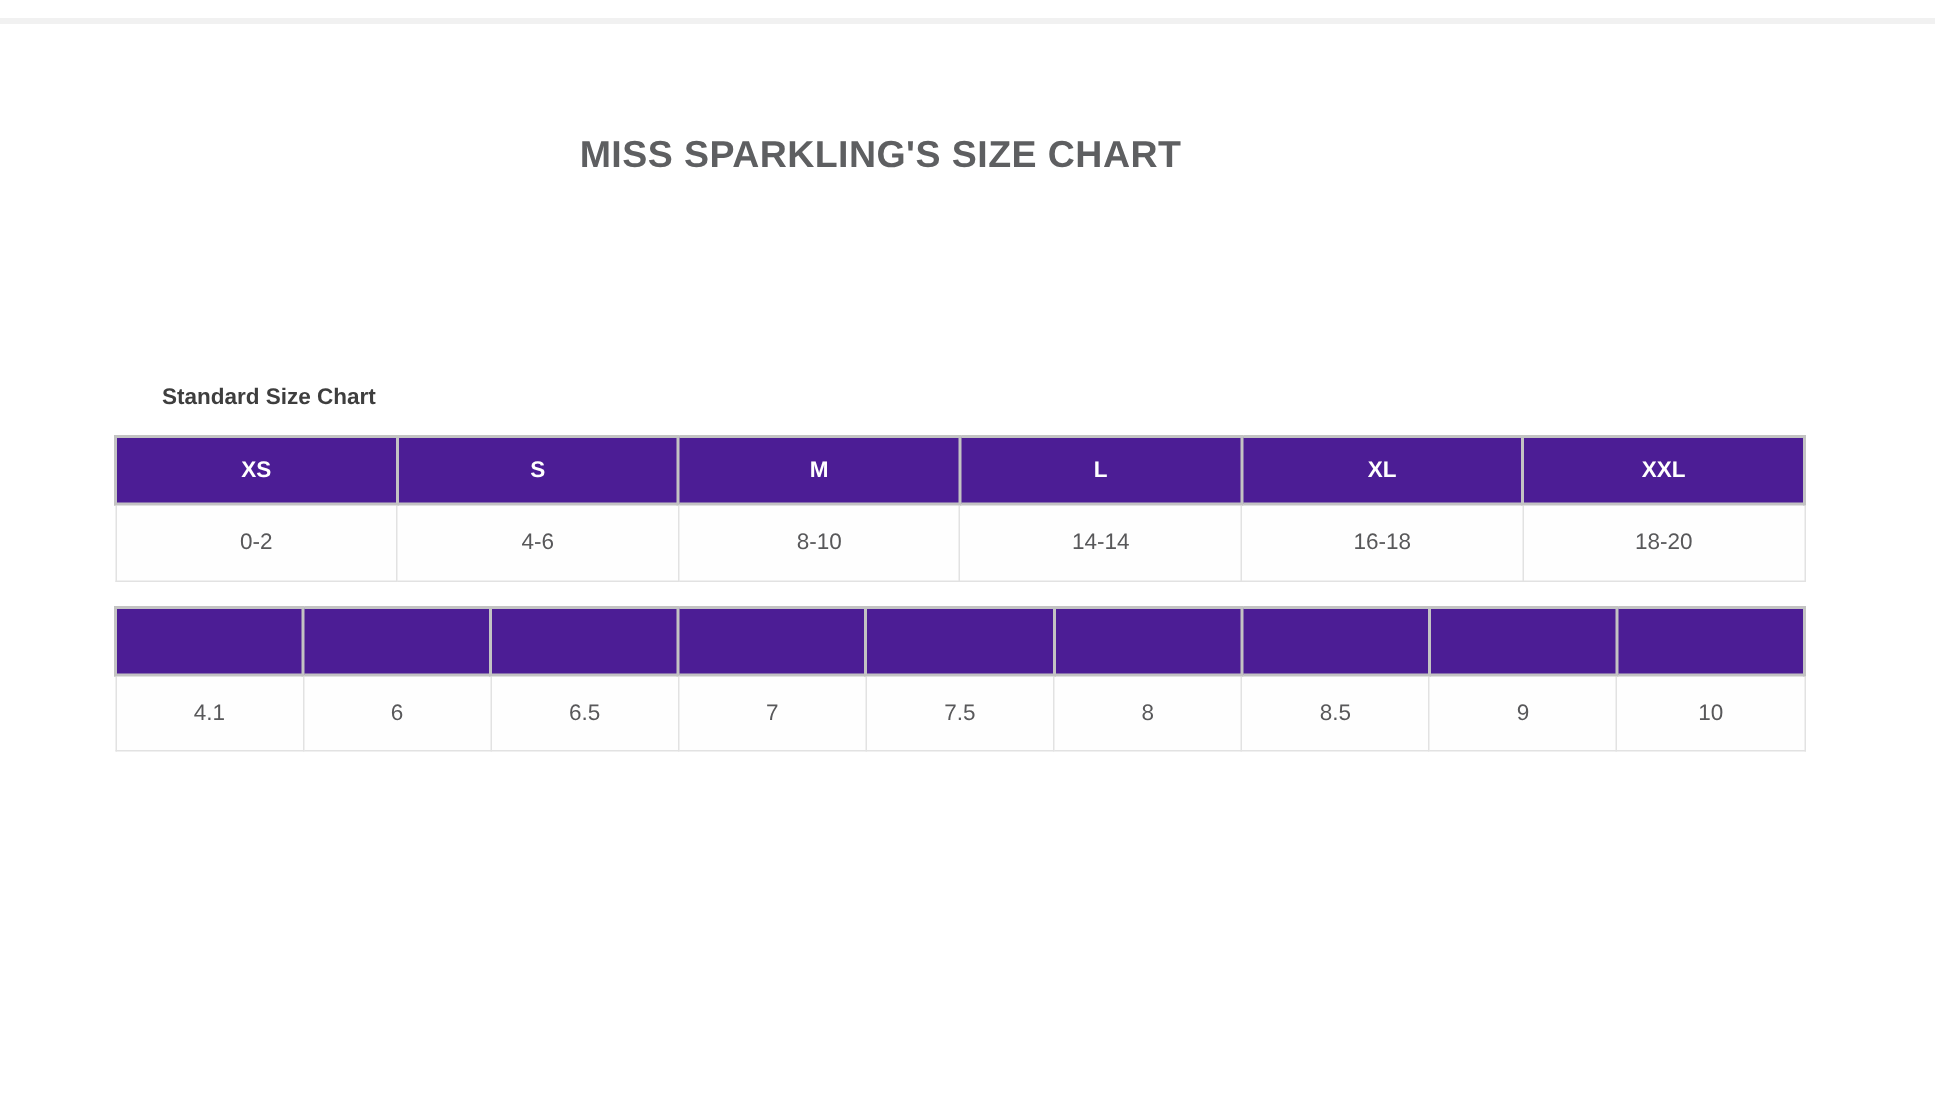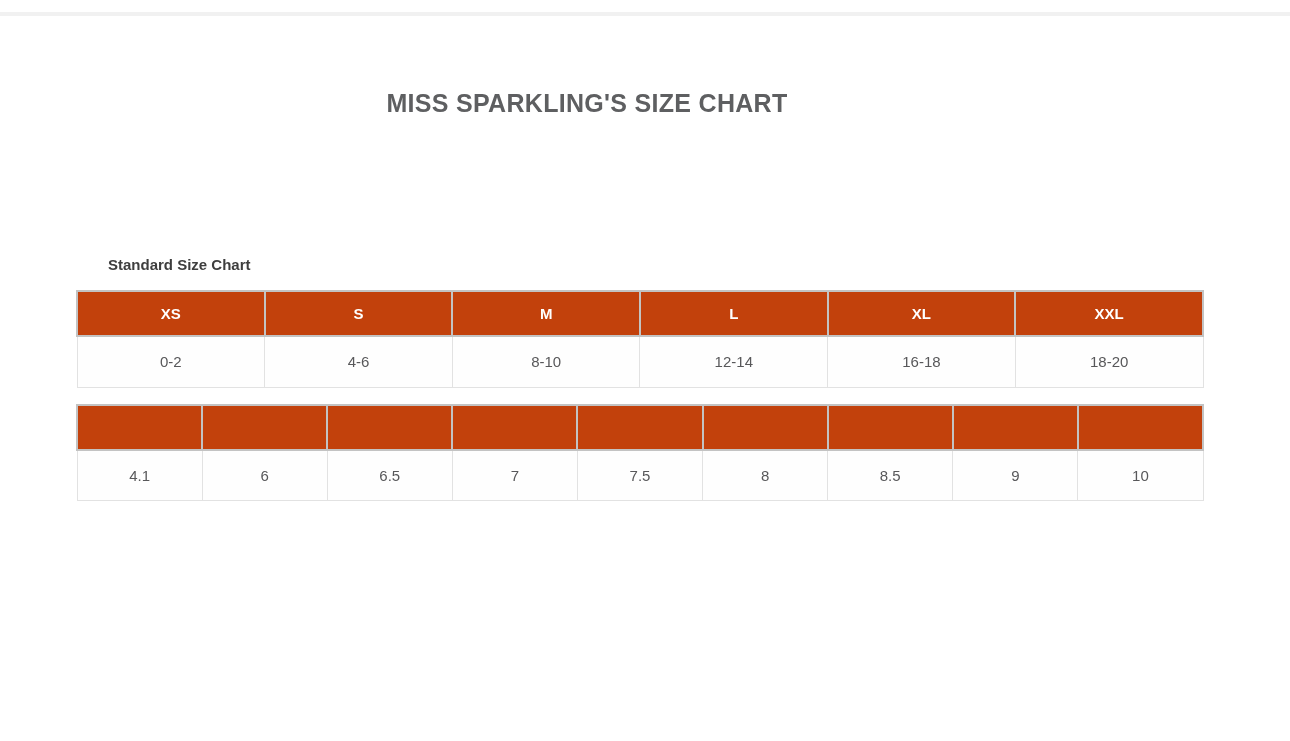--- a/index.html
+++ b/index.html
@@ -43,21 +43,21 @@
   }
   .section-label.standard { margin-top: 137px; }
   .section-label.shoes   { margin-top: 66px; }
   table.size-table {
     width: 100%;
     border-collapse: collapse;
     table-layout: fixed;
     margin-top: 16px;
   }
   table.size-table th {
-    background: #c2410c;
+    background: #4c1d95;
     color: #ffffff;
     font-size: 15px;
     font-weight: 700;
     height: 45px;
     padding: 0;
     text-align: center;
     vertical-align: middle;
     border: 2px solid #c3c3c3;
   }
   table.size-table td {
@@ -99,21 +99,21 @@
         <th>L</th>
         <th>XL</th>
         <th>XXL</th>
       </tr>
     </thead>
     <tbody>
       <tr>
         <td>0-2</td>
         <td>4-6</td>
         <td>8-10</td>
-        <td>12-14</td>
+        <td>14-14</td>
         <td>16-18</td>
         <td>18-20</td>
       </tr>
     </tbody>
   </table>
 
 
   <table class="size-table">
     <thead>
       <tr>

